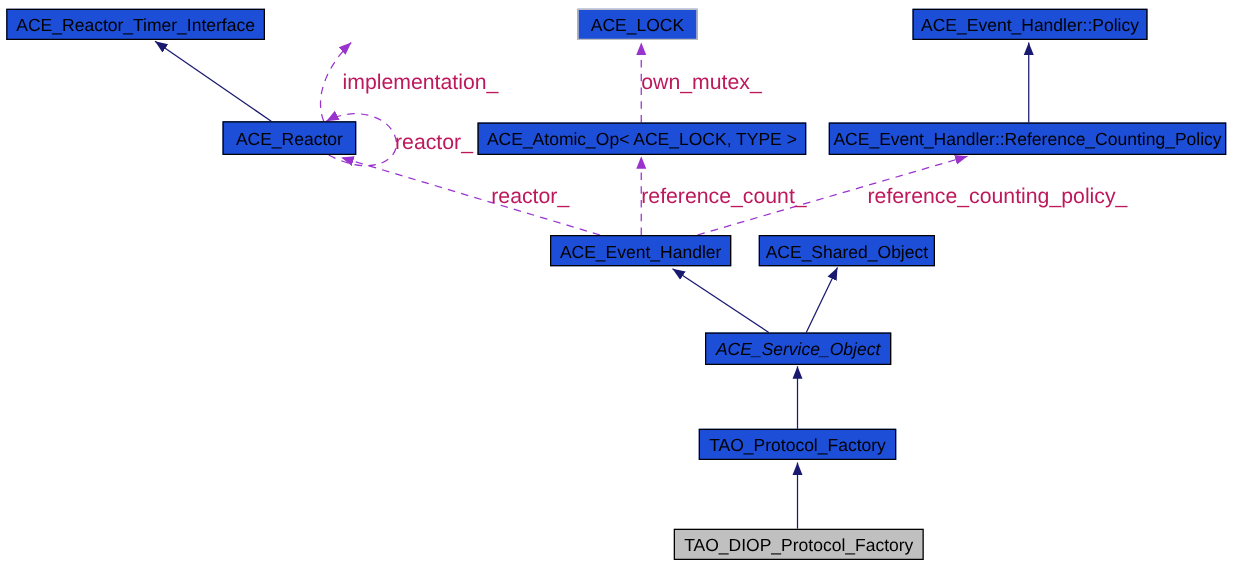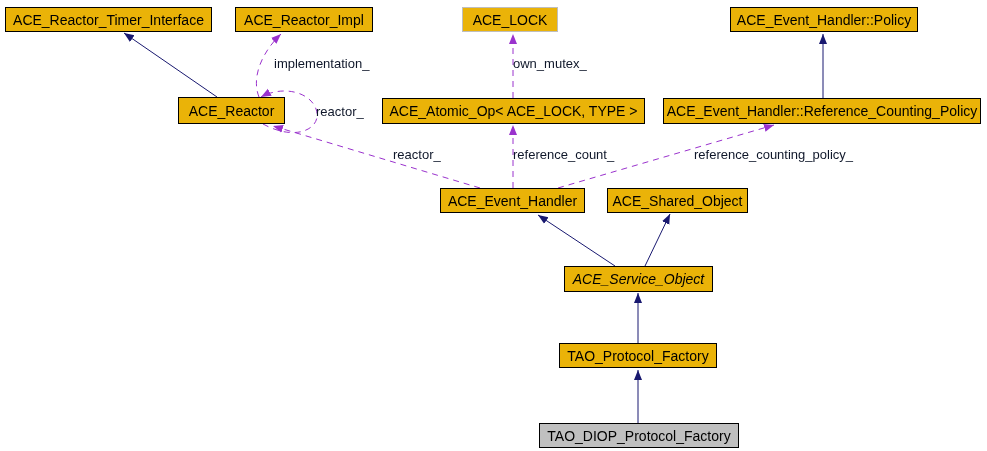--- a/index.html
+++ b/index.html
@@ -7,34 +7,34 @@
     position:relative;
     width:987px;height:451px;
     background:#ffffff;
     font-family:"Liberation Sans", sans-serif;
     overflow:hidden;
   }
   #edge-layer{position:absolute;left:0;top:0;width:987px;height:451px;}
   .node{
     position:absolute;
     box-sizing:border-box;
-    background:#eab308;
+    background:#1d4ed8;
     border:1px solid #000000;
     text-align:center;
     font-size:14px;
     color:#000000;
     white-space:nowrap;
     display:flex;align-items:center;justify-content:center;
   }
   .node.template{border-color:#bebebe;}
   .node.focus{background:#c0c0c0;}
   .edge-label{
     position:absolute;
-    font-size:13px;
-    color:#0f172a;
+    font-size:17px;
+    color:#be185d;
     white-space:nowrap;
   }
   path.inheritance{fill:none;stroke-width:1;}
   path.usage{fill:none;stroke-width:1;stroke-dasharray:6,5;}
 </style>
 </head>
 <body>
 
 <div id="diagram" style="background: rgb(255, 255, 255);">
     <svg id="edge-layer" width="987" height="451">
@@ -61,23 +61,20 @@
     </svg>
     <div class="edge-label" style="left: 274px; top: 56px;">implementation_</div>
     <div class="edge-label" style="left: 316px; top: 104px;">reactor_</div>
     <div class="edge-label" style="left: 513px; top: 56px;">own_mutex_</div>
     <div class="edge-label" style="left: 393px; top: 147px;">reactor_</div>
     <div class="edge-label" style="left: 513px; top: 147px; text-align: center;">reference_count_</div>
     <div class="edge-label" style="left: 694px; top: 147px;">reference_counting_policy_</div>
     <div class="node" style="left: 5px; top: 7px; width: 207px; height: 25px;">
       <span>ACE_Reactor_Timer_Interface</span>
     </div>
-    <div class="node" style="left: 235px; top: 7px; width: 138px; height: 25px;">
-      <span>ACE_Reactor_Impl</span>
-    </div>
     <div class="node template" style="left: 462px; top: 7px; width: 96px; height: 25px; border-color: rgb(190, 190, 190);">
       <span>ACE_LOCK</span>
     </div>
     <div class="node" style="left: 178px; top: 97px; width: 107px; height: 27px;">
       <span>ACE_Reactor</span>
     </div>
     <div class="node" style="left: 730px; top: 7px; width: 188px; height: 25px;">
       <span>ACE_Event_Handler::Policy</span>
     </div>
     <div class="node" style="left: 382px; top: 98px; width: 263px; height: 26px;">

